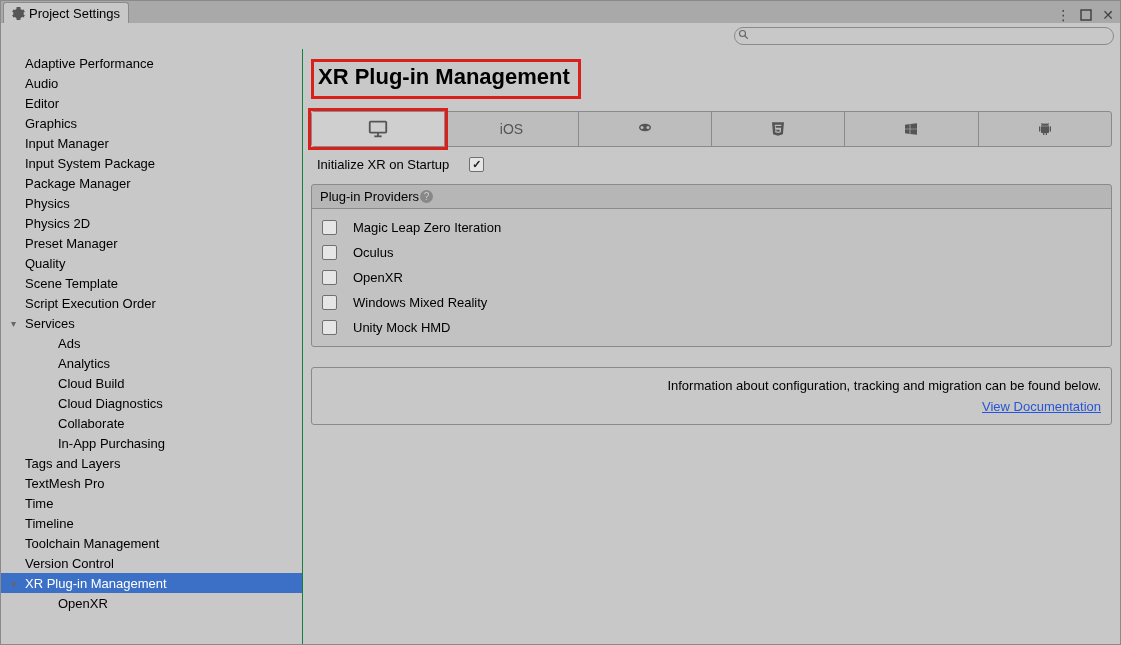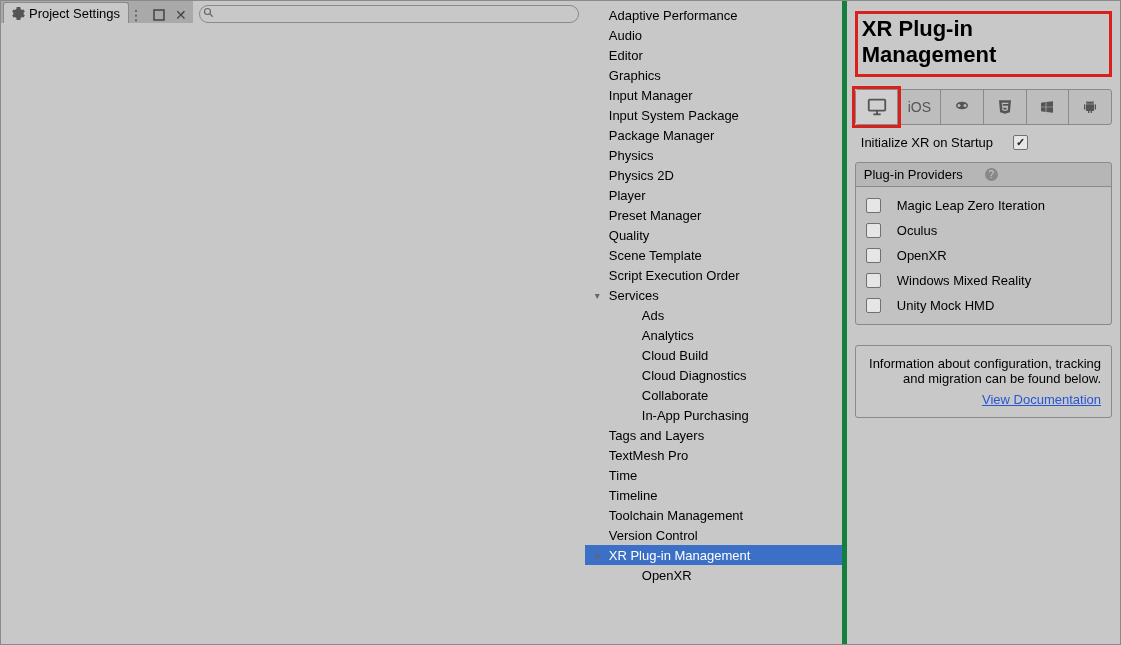--- a/index.html
+++ b/index.html
@@ -1,32 +1,32 @@
 <!DOCTYPE html>
 <html><head>
 <meta charset="utf-8">
 <style>
 * { box-sizing: border-box; margin: 0; padding: 0; font-family: Arial, Helvetica, sans-serif; }
 body { background: #c8c8c8; width: 1121px; height: 645px; overflow: hidden; font-size: 13px; color: #000; }
 
-.window { width: 1121px; height: 645px; background: #c8c8c8; border: 1px solid #8a8a8a; display: flex; flex-direction: row; }
+.window { width: 1121px; height: 645px; background: #c8c8c8; border: 1px solid #8a8a8a; display: flex; flex-direction: column; }
 
 .titlebar { height: 22px; display: flex; align-items: flex-end; background: #a9a9a9; position: relative; }
 .tab-title { display: flex; align-items: center; gap: 4px; padding: 2px 8px; background: #c8c8c8; border-top: 1px solid #8a8a8a; border-left: 1px solid #8a8a8a; border-right: 1px solid #8a8a8a; border-radius: 3px 3px 0 0; height: 21px; margin-left: 2px; }
 .titlebar-right { margin-left: auto; display: flex; align-items: center; gap: 10px; padding-right: 6px; }
 .title-icon { width: 13px; height: 13px; display: inline-block; }
 
 .searchbar { height: 26px; display: flex; justify-content: flex-end; align-items: center; padding: 3px 6px; background: #c8c8c8; }
 .search-wrap { position: relative; width: 380px; }
 .search-input { width: 100%; height: 18px; border-radius: 9px; border: 1px solid #8a8a8a; background: #c8c8c8; padding: 0 6px 0 20px; font-size: 12px; outline: none; }
 .search-icon { position: absolute; left: 4px; top: 2px; width: 12px; height: 12px; }
 
 .body { flex: 1; display: flex; }
 
-.sidebar { width: 262px; border-right: 5px solid #15803d; overflow: auto; padding-top: 4px; }
+.sidebar { width: 302px; border-right: 1px solid #15803d; overflow: auto; padding-top: 4px; }
 .side-item { height: 20px; display: flex; align-items: center; padding-left: 24px; cursor: default; white-space: nowrap; }
 .side-item.indent2 { padding-left: 40px; margin-left: 17px; }
 .side-item.expandable::before { content: "▾"; color: #666; width: 14px; margin-left: -14px; font-size: 10px; }
 .side-item.selected { background: #3b70c6; color: #fff; }
 
 .main { flex: 1; padding: 10px 8px 0 8px; display: flex; flex-direction: column; gap: 6px; }
 
 .page-header { display: inline-block; border: 3px solid #d9201a; padding: 2px 8px 6px 4px; margin-bottom: 6px; }
 .page-header h1 { font-size: 22px; font-weight: bold; }
 
@@ -35,21 +35,21 @@
 .ptab:last-child { border-right: none; }
 .ptab.active { background: #cfcfcf; }
 .ptab-highlight { position: relative; }
 .ptab-highlight::after { content: ""; position: absolute; inset: -4px; border: 3px solid #d9201a; pointer-events: none; }
 
 .settings-row { display: flex; align-items: center; gap: 20px; padding: 4px 0 4px 6px; }
 .checkbox { width: 15px; height: 15px; border: 1px solid #707070; background: #e6e6e6; border-radius: 2px; display: flex; align-items: center; justify-content: center; font-size: 11px; line-height: 1; }
 .checkbox.checked::after { content: "✓"; color: #222; font-weight: bold; }
 
 .providers-panel { border: 1px solid #8a8a8a; border-radius: 3px; background: #b6b6b6; margin-top: 2px; }
-.providers-header { padding: 4px 8px; display: flex; align-items: center; gap: 22px; }
+.providers-header { padding: 4px 8px; display: flex; align-items: center; gap: 1px; }
 .providers-body { background: #c2c2c2; border-top: 1px solid #8a8a8a; padding: 6px 4px; border-radius: 0 0 3px 3px; }
 .provider-row { display: flex; align-items: center; gap: 16px; padding: 5px 6px; }
 
 .info-panel { border: 1px solid #8a8a8a; border-radius: 3px; padding: 10px; margin-top: 14px; text-align: right; }
 .doc-link { color: #2855d6; text-decoration: underline; cursor: pointer; display: inline-block; margin-top: 6px; }
 
 .help-icon { width: 13px; height: 13px; border-radius: 50%; background: #888; color: #ccc; font-size: 10px; display: flex; align-items: center; justify-content: center; }
 
 svg { display: block; }
 </style>
@@ -113,23 +113,20 @@
         <div class="side-item">
           <span>Package Manager</span>
         </div>
         <div class="side-item">
           <span>Physics</span>
         </div>
         <div class="side-item">
           <span>Physics 2D</span>
         </div>
         <div class="side-item">
-          <span>Player</span>
-        </div>
-        <div class="side-item">
           <span>Preset Manager</span>
         </div>
         <div class="side-item">
           <span>Quality</span>
         </div>
         <div class="side-item">
           <span>Scene Template</span>
         </div>
         <div class="side-item">
           <span>Script Execution Order</span>

